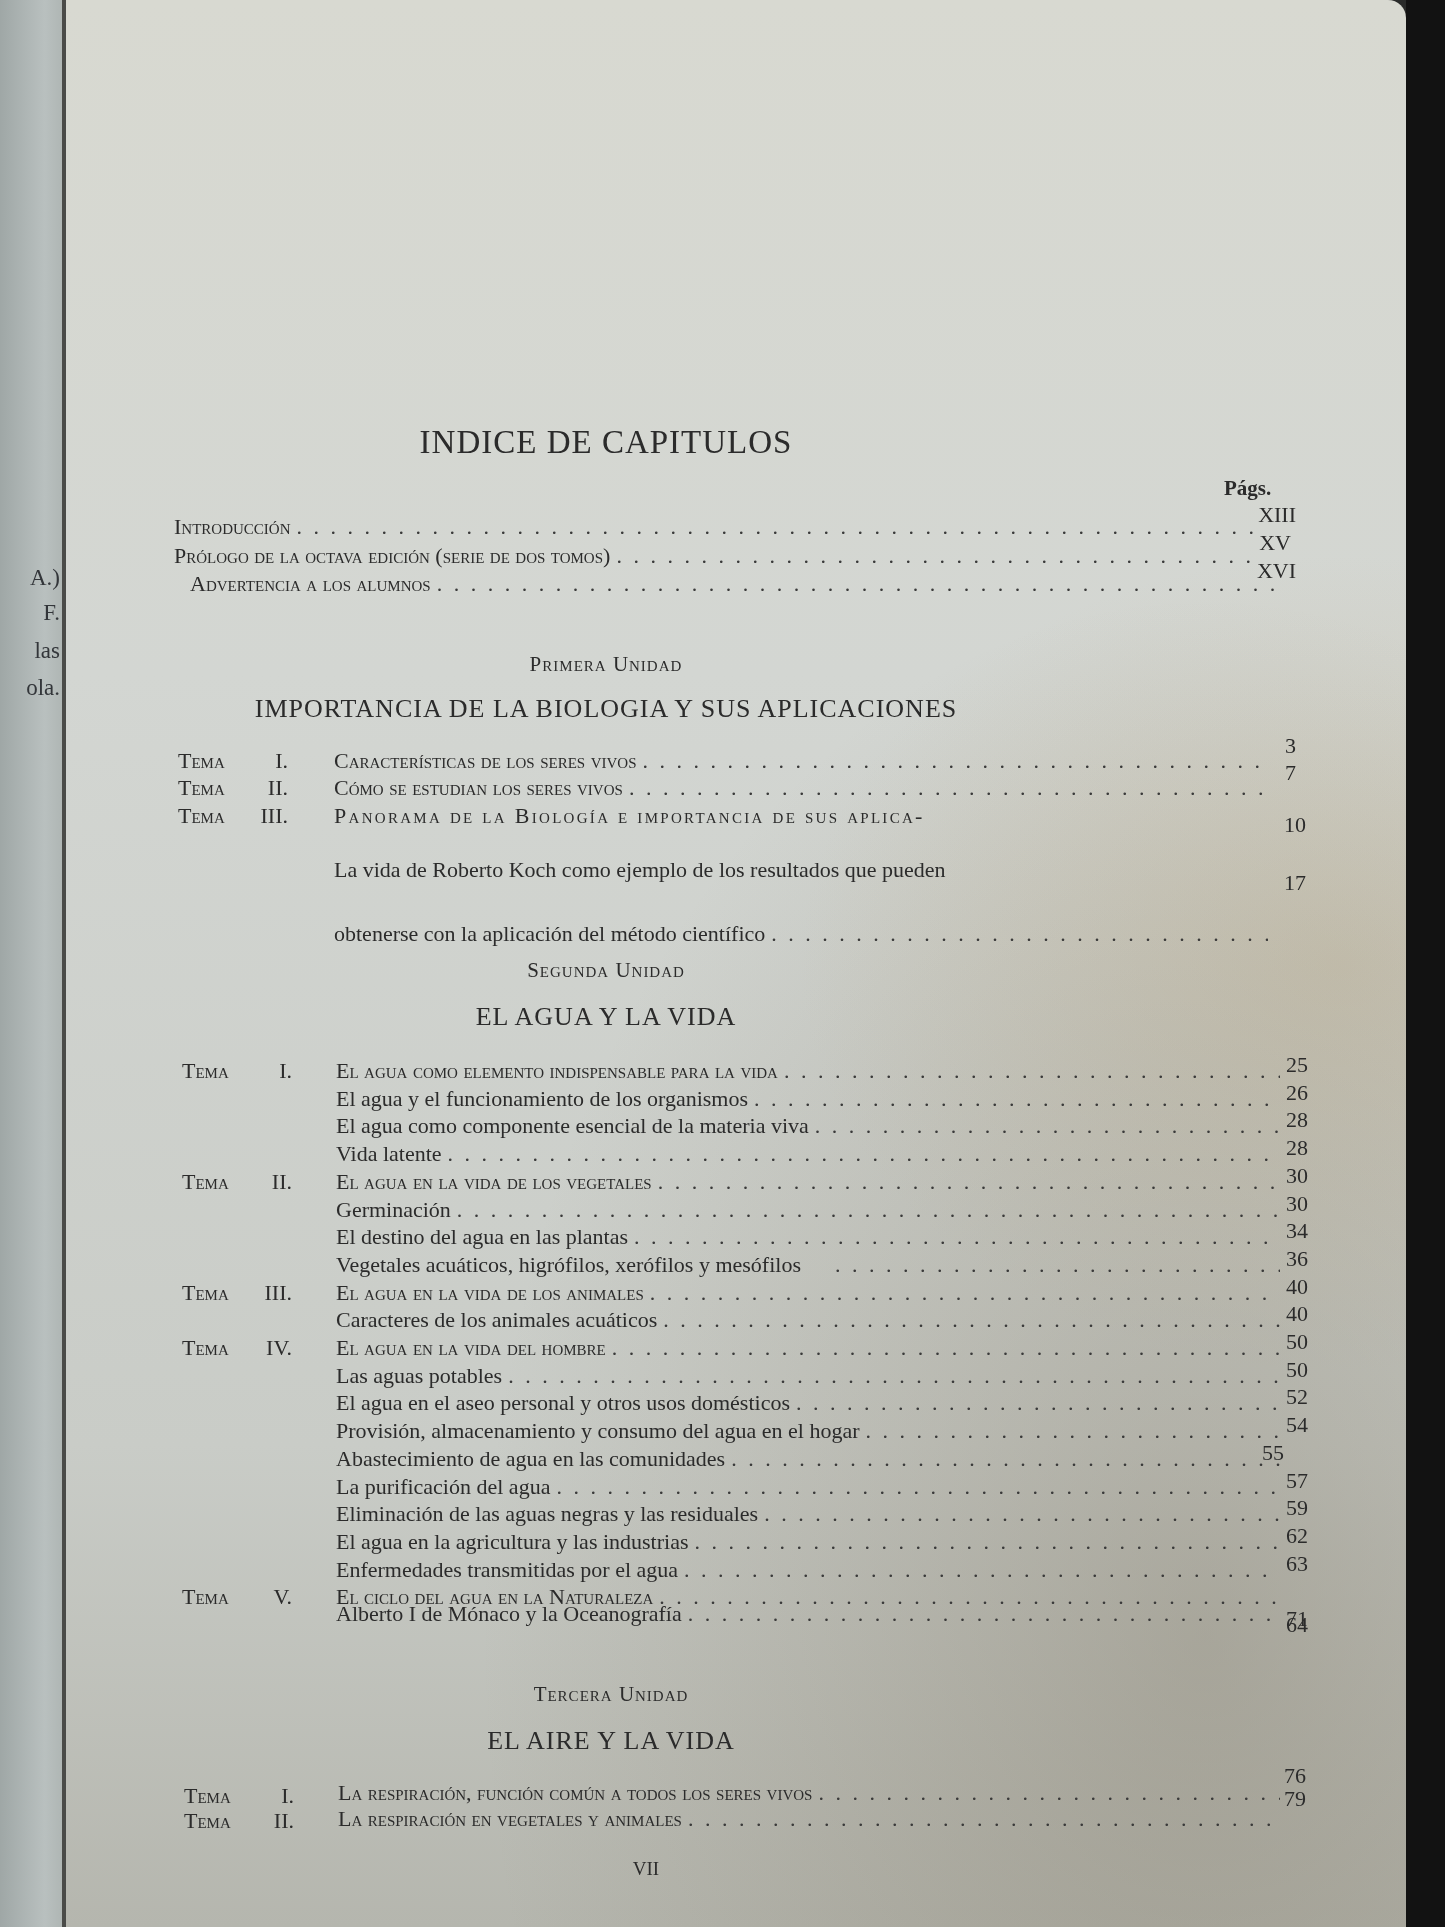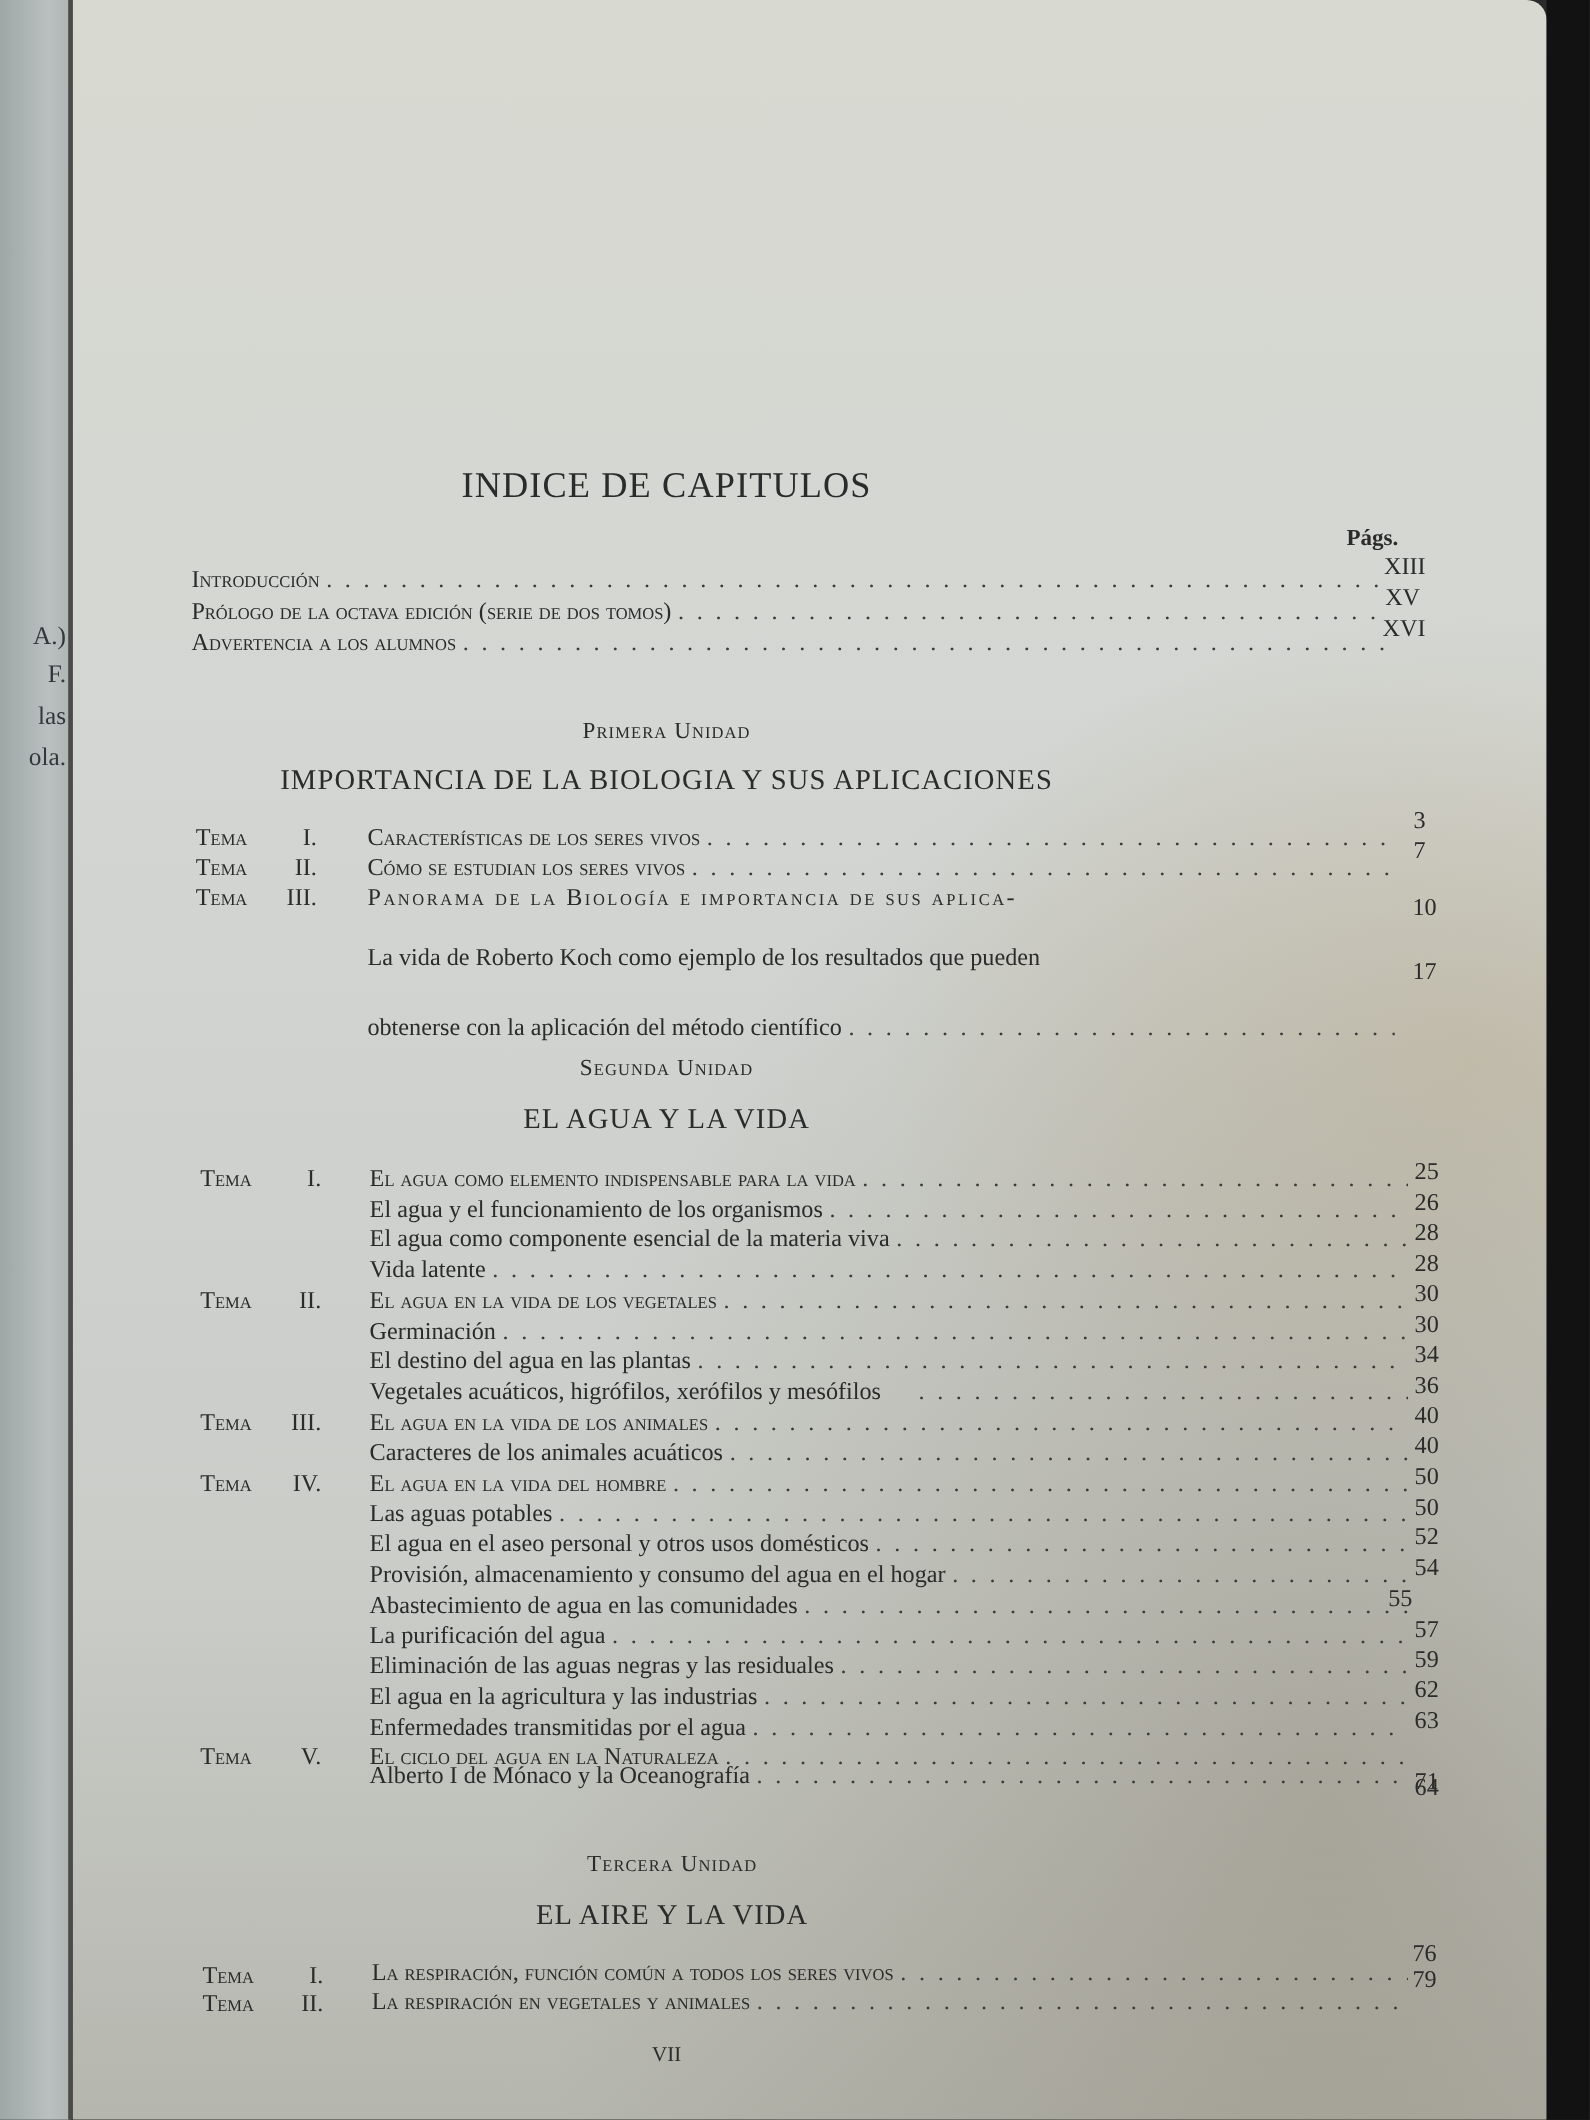--- a/index.html
+++ b/index.html
@@ -45,21 +45,21 @@
   .row .label.plain { font-variant:normal; }
   .row .dots { flex:1; overflow:hidden; white-space:nowrap; margin:0 6px; color:#3a3a3a; letter-spacing:3px; }
   .row .dots::after { content:". . . . . . . . . . . . . . . . . . . . . . . . . . . . . . . . . . . . . . . . . . . . . . . . . . . . . . . . . . . . . . . . . . . . . . . . . . . . . . . . . . . . . . . . . . . . . . . . . . . . . . . . . . . . . . . . . . . . . . . . . . ."; }
   .num { position:absolute; font-size:22px; text-align:right; width:60px; }
 
   .unit-label { position:absolute; width:100%; text-align:center; font-size:21px; font-variant:small-caps; letter-spacing:1px; }
   .unit-title { position:absolute; width:100%; text-align:center; font-size:26px; letter-spacing:1px; }
 
   .tema { position:absolute; font-size:22px; font-variant:small-caps; white-space:nowrap; }
   .roman { position:absolute; font-size:22px; text-align:right; width:60px; }
-  .folio { position:absolute; left:0; width:100%; top:1858px; text-align:center; font-size:19px; }
+  .folio { position:absolute; left:0; width:100%; top:1858px; text-align:center; font-size:19px;padding-left:40px; }
 </style>
 </head>
 <body>
 
 <div class="left-page">
   <div class="frag" style="top:565px">A.)</div>
   <div class="frag" style="top:600px">F.</div>
   <div class="frag" style="top:638px">las</div>
   <div class="frag" style="top:675px">ola.</div>
 </div>
@@ -74,21 +74,21 @@
   <div class="row" style="left:108px; top:514px; width:1094px">
     <span class="label">Introducción</span>
       <span class="dots"></span>
   </div>
   <div class="num" style="left:1170px; top:502px">XIII</div>
   <div class="row" style="left:108px; top:543px; width:1094px">
     <span class="label">Prólogo de la octava edición (serie de dos tomos)</span>
       <span class="dots"></span>
   </div>
   <div class="num" style="left:1165px; top:530px">XV</div>
-  <div class="row" style="left:108px; top:571px; width:1094px">
+  <div class="row" style="left:124px; top:571px; width:1094px">
     <span class="label">Advertencia a los alumnos</span>
       <span class="dots"></span>
   </div>
   <div class="num" style="left:1170px; top:558px">XVI</div>
 
   <div class="unit-label" style="top:652px; left:-130px">Primera Unidad</div>
   <div class="unit-title" style="top:694px; left:-130px">IMPORTANCIA DE LA BIOLOGIA Y SUS APLICACIONES</div>
 
   <div class="tema" style="left:112px; top:748px">Tema</div>
   <div class="roman" style="left:162px; top:748px">I.</div>

